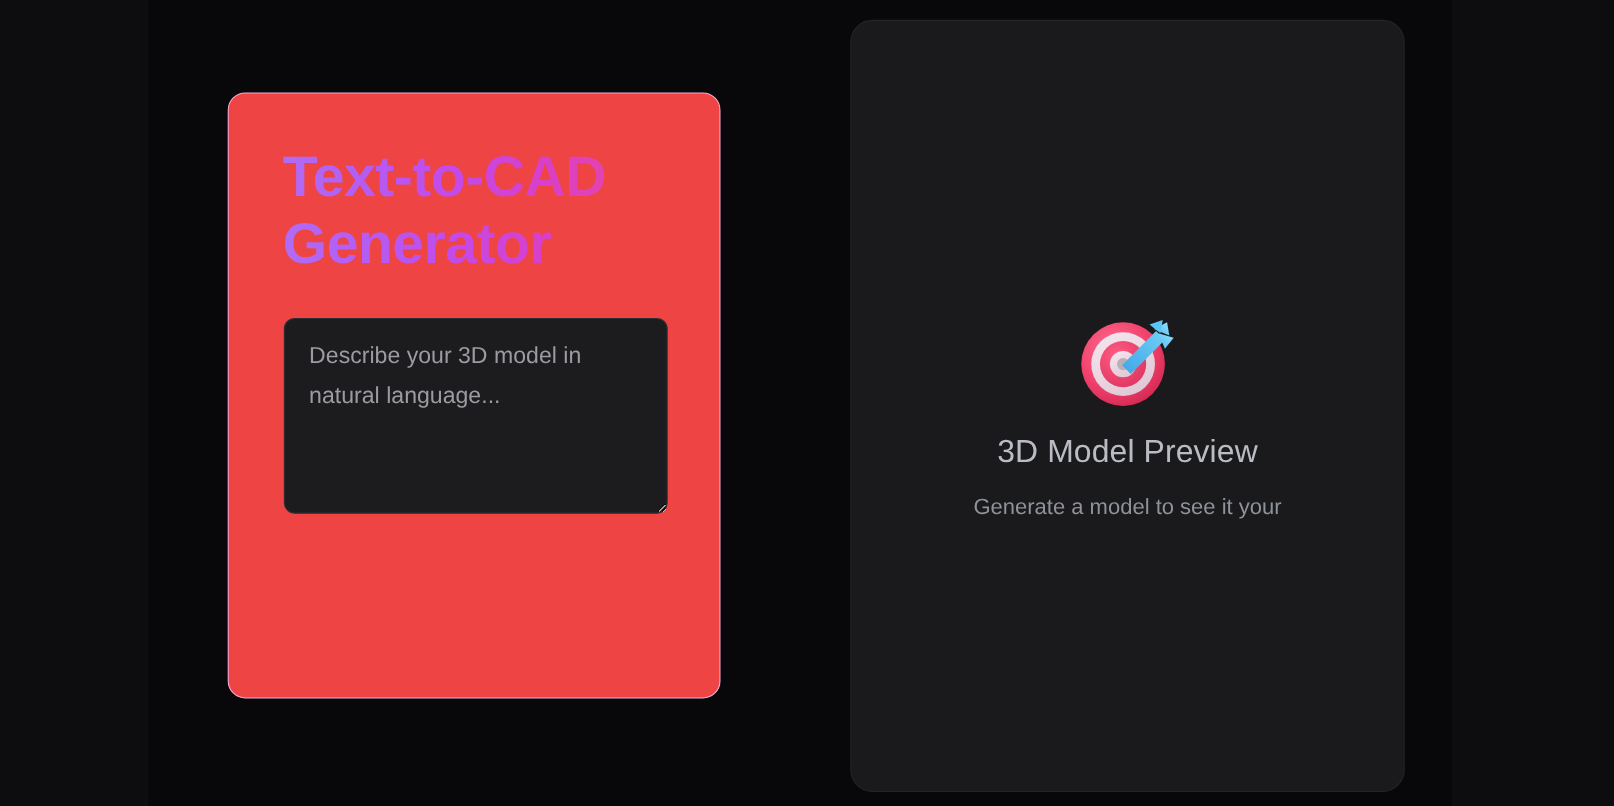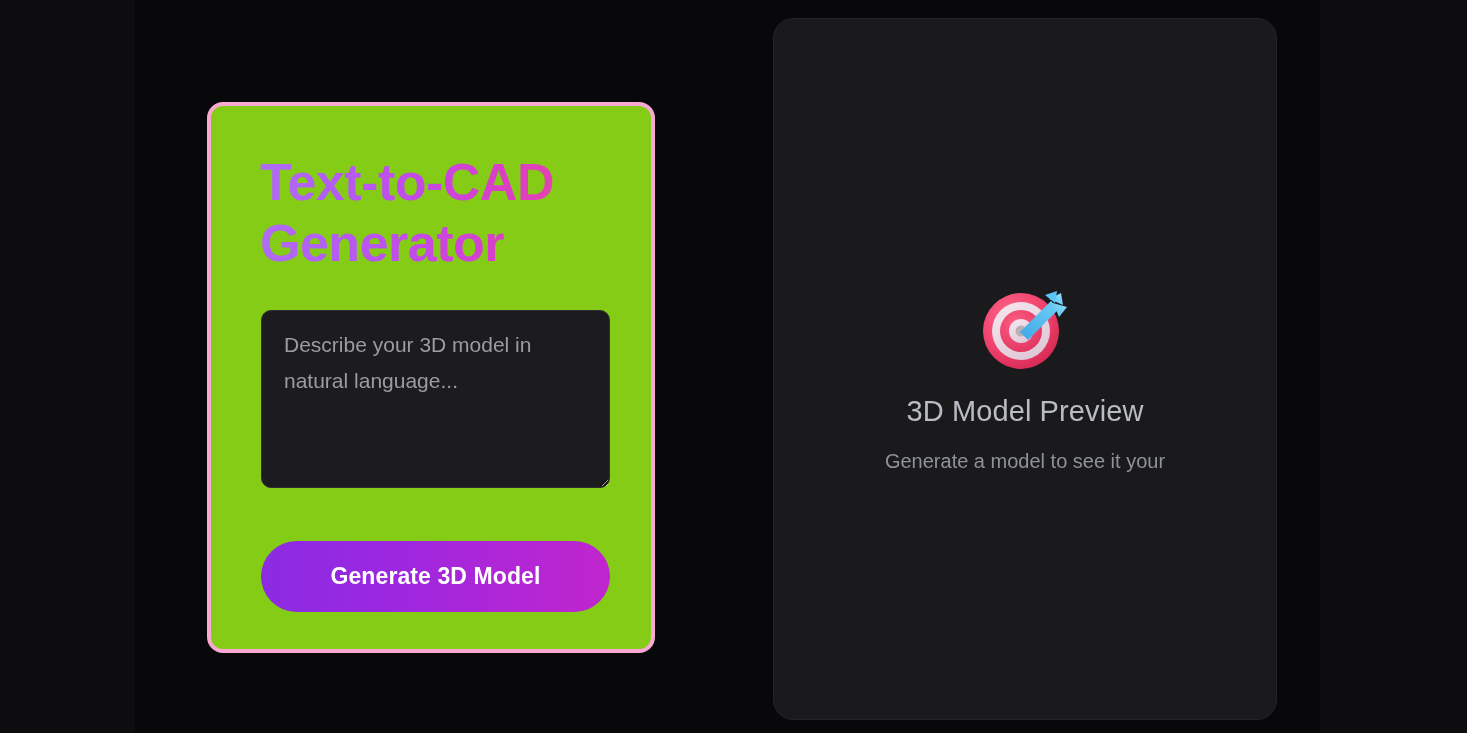--- a/index.html
+++ b/index.html
@@ -26,25 +26,25 @@
     top: 0;
     width: 1185px;
     height: 733px;
     background: #08080a;
   }
 
   
   .generator-card {
     position: absolute;
     left: 207px;
-    top: 102px;
+    top: 84px;
     width: 448px;
     height: 551px;
-    background: #84cc16;
-    border: 4px solid #f9a8d4;
+    background: #ef4444;
+    border: 1px solid #f9a8d4;
     border-radius: 16px;
     box-sizing: border-box;
   }
 
   .card-title {
     position: absolute;
     left: 49px;
     top: 46px;
     width: 350px;
     margin: 0;
@@ -149,21 +149,20 @@
 <div id="app">
 
   <div class="page-shell"></div>
 
   <section class="generator-card">
 
     <h1 class="card-title">Text-to-CAD Generator</h1>
 
     <textarea class="prompt-input" placeholder="Describe your 3D model in natural language..." style=""></textarea>
 
-    <button class="generate-button">Generate 3D Model</button>
 
   </section>
 
   <section class="preview-panel">
 
     <div class="preview-empty-state">
 
       <svg class="preview-icon" viewBox="0 0 96 96">
         <defs>
           <radialGradient id="ringOuter" cx="38%" cy="32%" r="72%">

